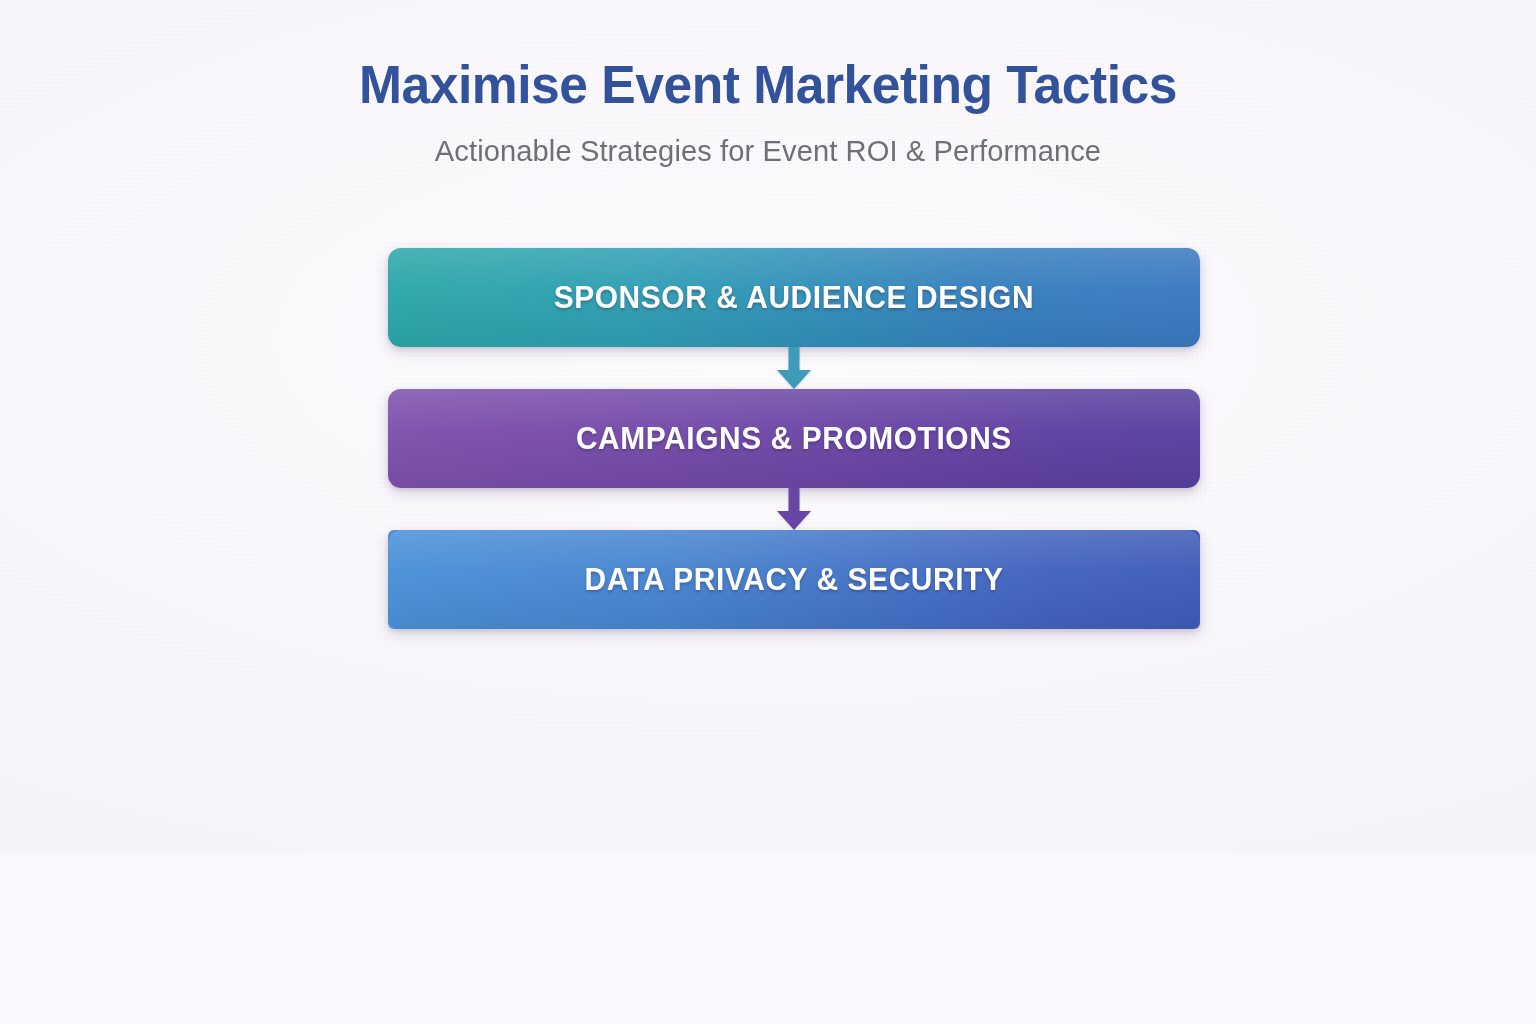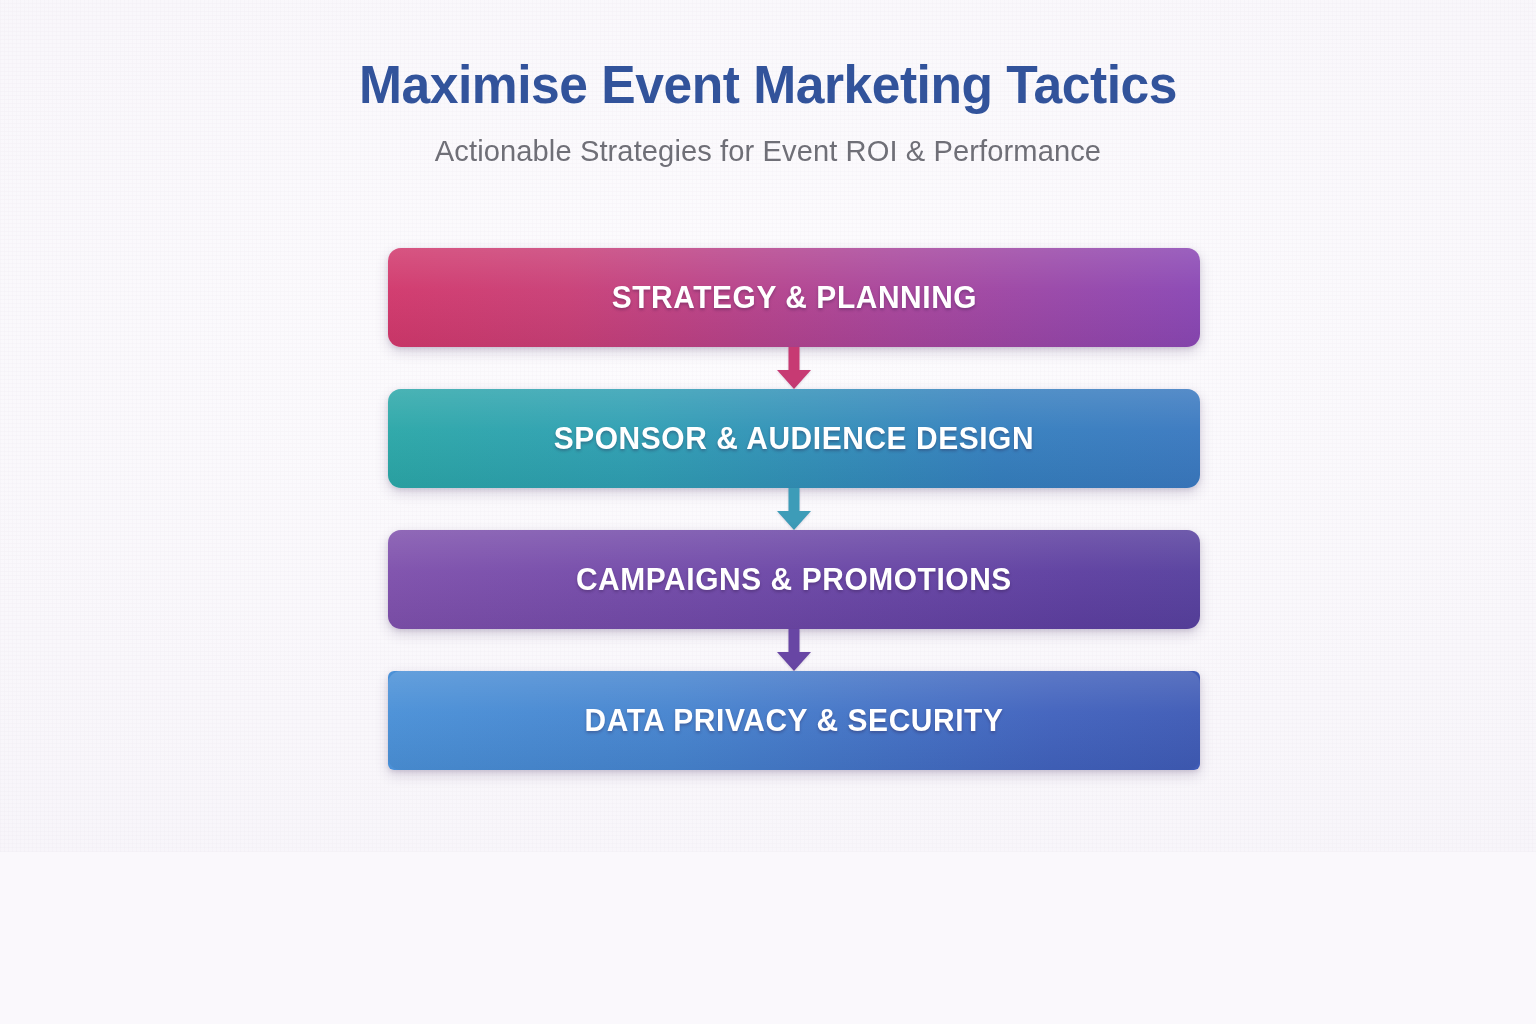--- a/index.html
+++ b/index.html
@@ -146,30 +146,20 @@
 
 <div id="canvas">
 
   <div class="header">
     <h1 class="title">Maximise Event Marketing Tactics</h1>
     <p class="subtitle">Actionable Strategies for Event ROI &amp; Performance</p>
   </div>
 
   <div class="flow">
 
-    <div class="step-wrap">
-      <div class="bar bar-0">
-        <span class="bar-label">Strategy &amp; Planning</span>
-      </div>
-      <div class="arrow">
-        <svg width="34" height="42" viewBox="0 0 34 42">
-          <path class="fill-0" d="M11.5 0 H22.5 V23 H34 L17 42 L0 23 H11.5 Z"></path>
-        </svg>
-      </div>
-    </div>
 
     <div class="step-wrap">
       <div class="bar bar-1">
         <span class="bar-label">Sponsor &amp; Audience Design</span>
       </div>
       <div class="arrow">
         <svg width="34" height="42" viewBox="0 0 34 42">
           <path class="fill-1" d="M11.5 0 H22.5 V23 H34 L17 42 L0 23 H11.5 Z"></path>
         </svg>
       </div>

